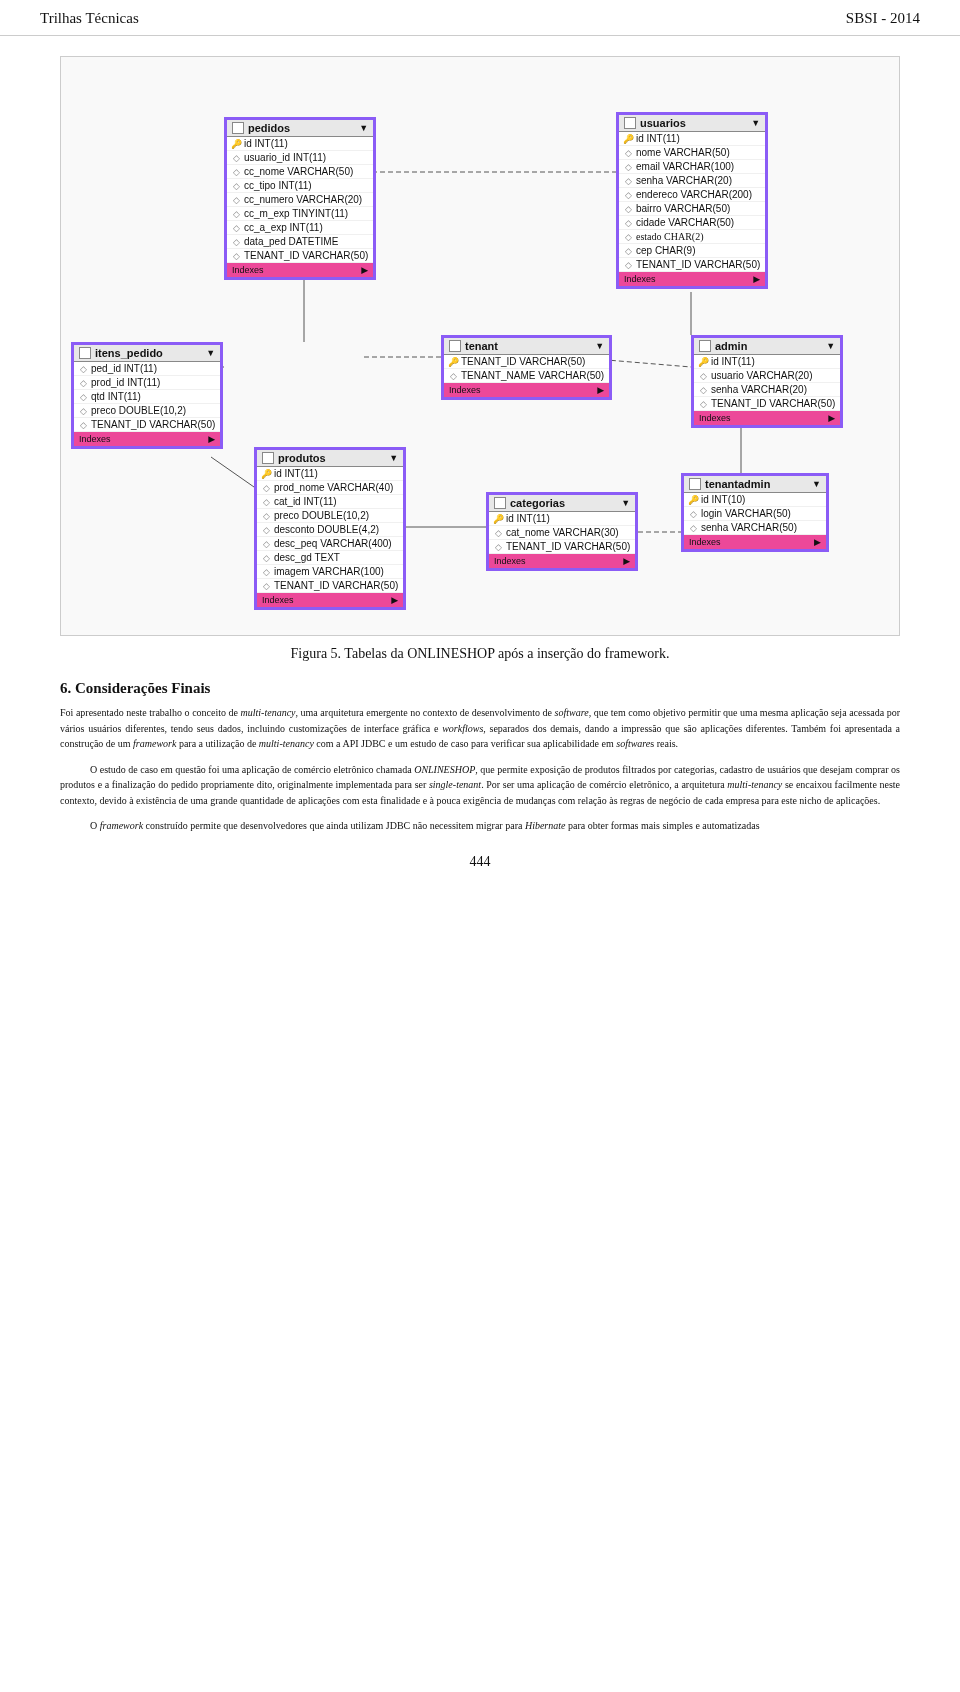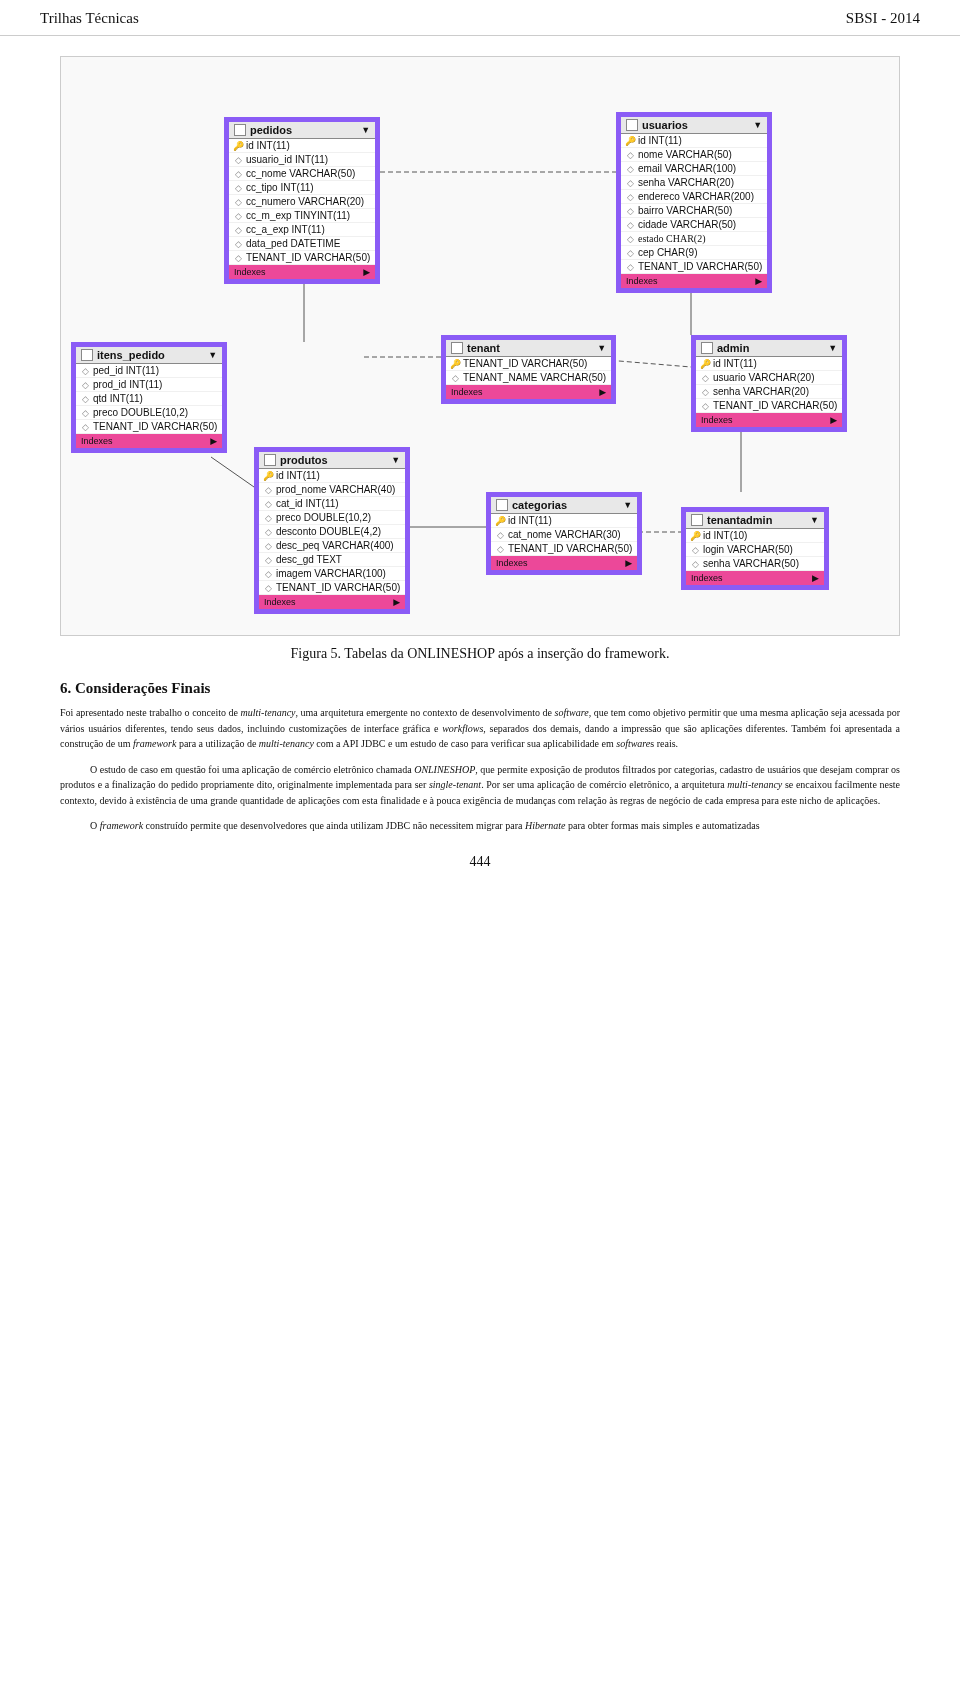--- a/index.html
+++ b/index.html
@@ -29,21 +29,21 @@
       margin-bottom: 10px;
       padding: 10px;
       position: relative;
       height: 580px;
       overflow: hidden;
     }
     
     .db-table {
       position: absolute;
       background: #fff;
-      border: 5px solid #8b5cf6;
+      border: 3px solid #8b5cf6;
       font-size: 10.5px;
       font-family: Arial, sans-serif;
       min-width: 140px;
     }
     .db-table-header {
       background: #e8e8e8;
       border-bottom: 1px solid #888;
       padding: 2px 5px;
       display: flex;
       align-items: center;
@@ -484,21 +484,21 @@
             <span class="field-icon">
               <span class="icon-diamond" style="font-size:9px;color:#888;">◇</span>
             </span>
             <span style="font-size: 10px; font-family: Arial, sans-serif;">TENANT_ID VARCHAR(50)</span>
           </div>
           <div class="db-table-footer">
             <span>Indexes</span>
     <span class="arrow-right">▶</span>
           </div>
         </div>
-        <div class="db-table" style="left: 620px; top: 450px; min-width: 148px;">
+        <div class="db-table" style="left: 620px; top: 416px; min-width: 148px;">
           <div class="db-table-header">
             <span class="table-icon"></span>
     <span>tenantadmin</span>
     <span class="dropdown-arrow">▼</span>
           </div>
           <div class="db-table-row">
             <span class="field-icon" style="font-size: 8px;">
               <span class="icon-key">🔑</span>
             </span>
             <span style="font-size: 10px; font-family: Arial, sans-serif;">id INT(10)</span>

